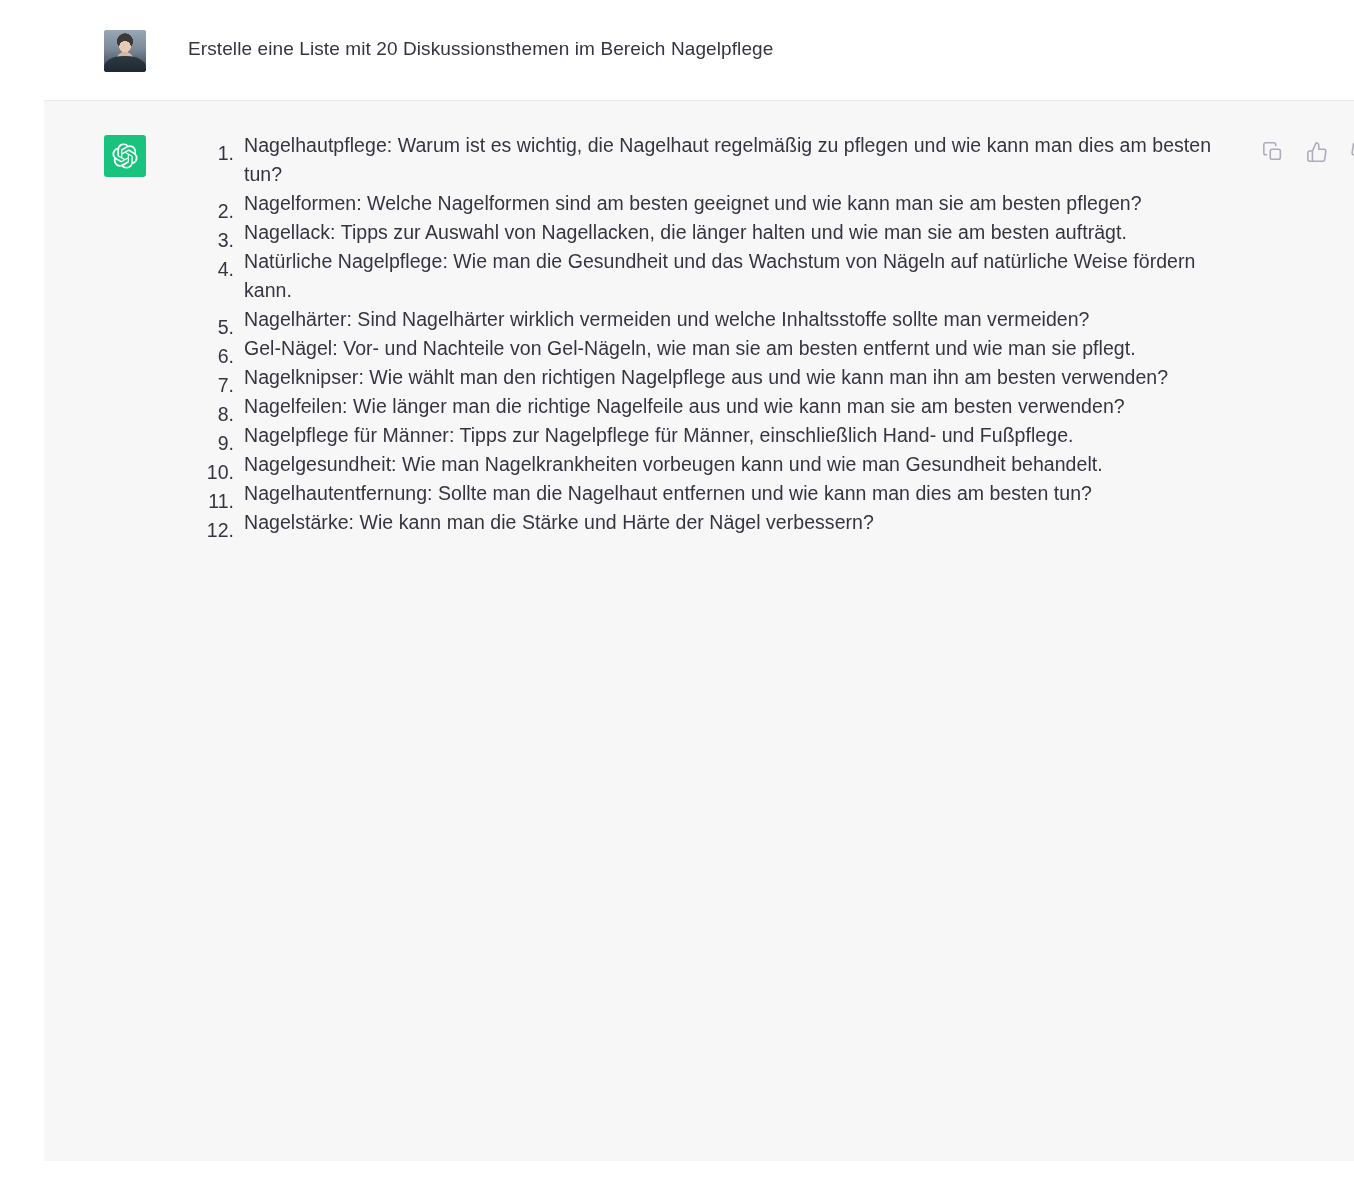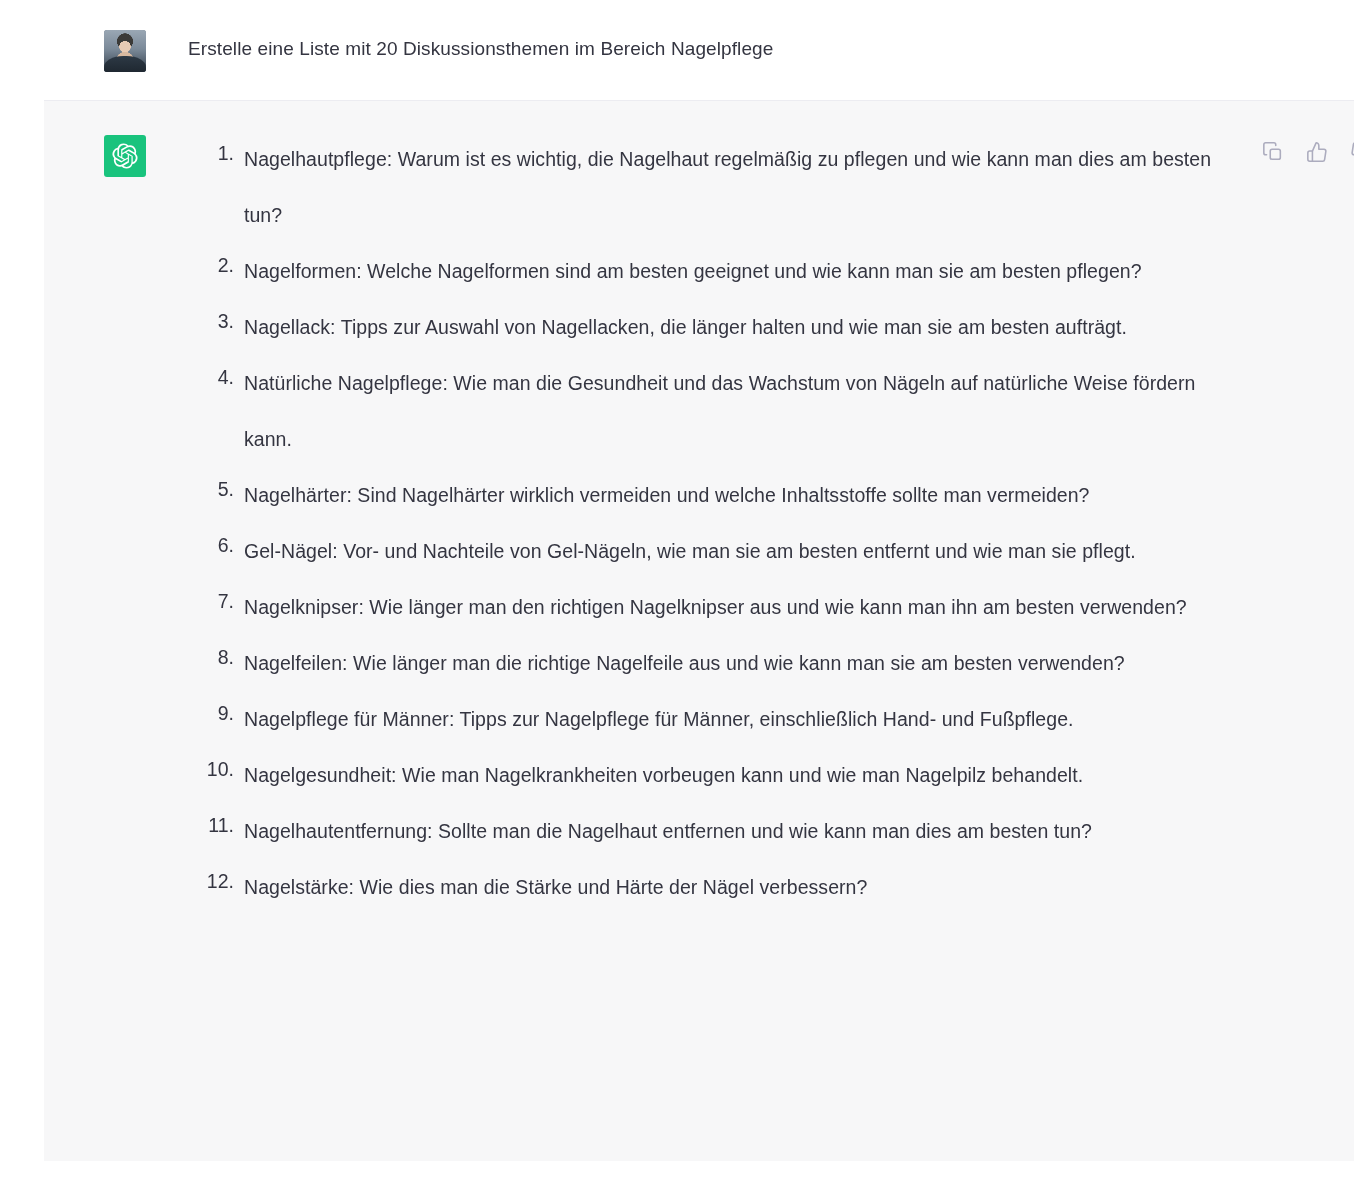--- a/index.html
+++ b/index.html
@@ -100,21 +100,21 @@
   ol.topics {
     margin: 0;
     padding: 0 0 0 56px;
     list-style: none;
     counter-reset: topic;
   }
   ol.topics li {
     counter-increment: topic;
     position: relative;
     font-size: 19.5px;
-    line-height: 56px;
+    line-height: 29px;
     color: #343541;
     letter-spacing: .05px;
     padding-bottom: 0px;
   }
   ol.topics li::before {
     content: counter(topic) ".";
     position: absolute;
     left: -56px;
     width: 46px;
     text-align: right;
@@ -167,26 +167,26 @@
       </div>
 
       <div class="msg-body">
         <ol class="topics">
           <li>Nagelhautpflege: Warum ist es wichtig, die Nagelhaut regelmäßig zu pflegen und wie kann man dies am besten tun?</li>
           <li>Nagelformen: Welche Nagelformen sind am besten geeignet und wie kann man sie am besten pflegen?</li>
           <li>Nagellack: Tipps zur Auswahl von Nagellacken, die länger halten und wie man sie am besten aufträgt.</li>
           <li>Natürliche Nagelpflege: Wie man die Gesundheit und das Wachstum von Nägeln auf natürliche Weise fördern kann.</li>
           <li>Nagelhärter: Sind Nagelhärter wirklich vermeiden und welche Inhaltsstoffe sollte man vermeiden?</li>
           <li>Gel-Nägel: Vor- und Nachteile von Gel-Nägeln, wie man sie am besten entfernt und wie man sie pflegt.</li>
-          <li>Nagelknipser: Wie länger man den richtigen Nagelknipser aus und wie kann man ihn am besten verwenden?</li>
+          <li>Nagelknipser: Wie wählt man den richtigen Nagelpflege aus und wie kann man ihn am besten verwenden?</li>
           <li>Nagelfeilen: Wie länger man die richtige Nagelfeile aus und wie kann man sie am besten verwenden?</li>
           <li>Nagelpflege für Männer: Tipps zur Nagelpflege für Männer, einschließlich Hand- und Fußpflege.</li>
-          <li>Nagelgesundheit: Wie man Nagelkrankheiten vorbeugen kann und wie man Nagelpilz behandelt.</li>
+          <li>Nagelgesundheit: Wie man Nagelkrankheiten vorbeugen kann und wie man Gesundheit behandelt.</li>
           <li>Nagelhautentfernung: Sollte man die Nagelhaut entfernen und wie kann man dies am besten tun?</li>
-          <li>Nagelstärke: Wie dies man die Stärke und Härte der Nägel verbessern?</li>
+          <li>Nagelstärke: Wie kann man die Stärke und Härte der Nägel verbessern?</li>
         </ol>
       </div>
 
       <div class="actions">
         <span class="action-btn" title="Kopieren">
           <svg width="22" height="22" viewBox="0 0 24 24" fill="none" stroke="currentColor" stroke-width="1.7" stroke-linecap="round" stroke-linejoin="round">
             <rect x="9" y="9" width="11" height="11" rx="2"></rect>
             <path d="M5 15H4a2 2 0 0 1-2-2V4a2 2 0 0 1 2-2h9a2 2 0 0 1 2 2v1"></path>
           </svg>
         </span>

